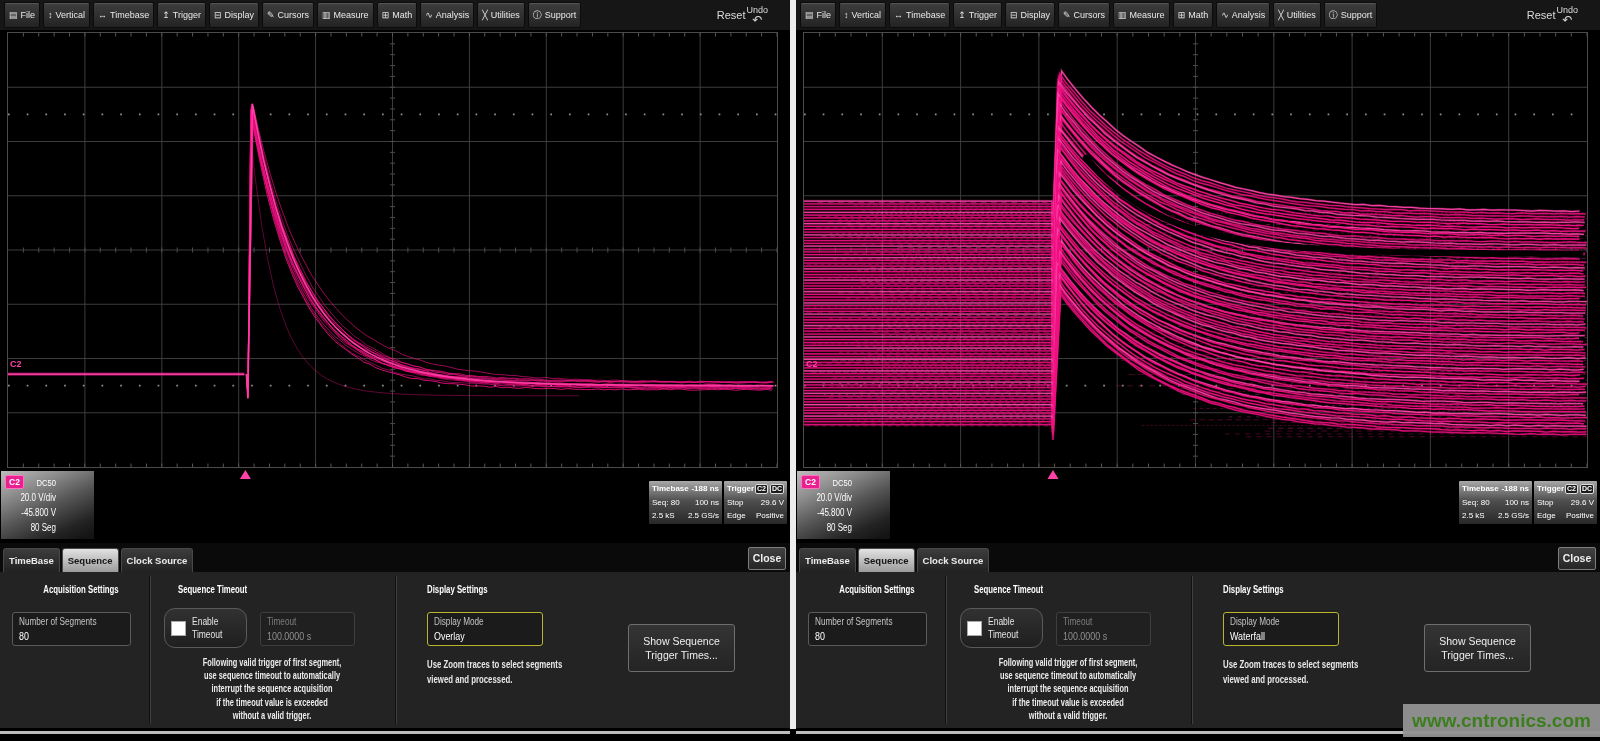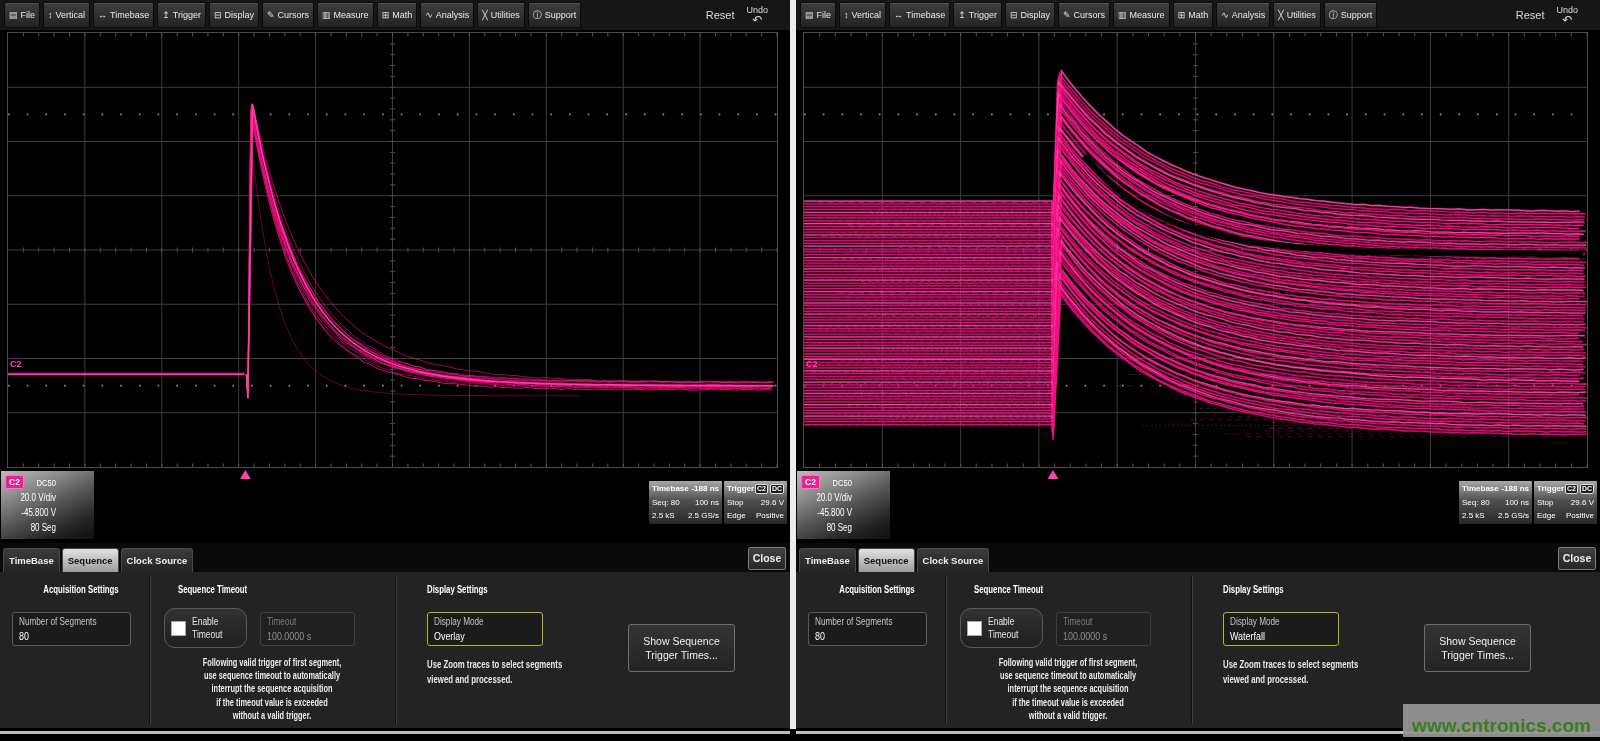--- a/index.html
+++ b/index.html
@@ -10,21 +10,21 @@
   .p1{left:796px;width:804px}
   .divider{position:absolute;left:790px;top:0;width:6px;height:729px;background:#ededed}
   .rightedge{position:absolute;right:0;top:0;width:2px;height:729px;background:#d6d6d6}
   
   .menubar{position:absolute;left:0;right:0;top:0;height:30px;background:#161616;display:flex;align-items:center;padding:0 4px;box-sizing:border-box}
   .mitems{display:flex;gap:3px}
   .mbtn{height:24px;background:linear-gradient(#3e3e3e,#232323);border:1px solid #0b0b0b;border-radius:2px;
         color:#e9e9e9;font-size:9px;display:flex;align-items:center;padding:0 4px;gap:3px;box-shadow:inset 0 1px 0 #555}
   .micon{font-size:9px;color:#e0e0e0;line-height:1}
   .msp{flex:1}
-  .mreset{font-size:11px;color:#dcdcdc;margin-right:12px}
+  .mreset{font-size:11px;color:#dcdcdc;margin-right:1px}
   .mundo{display:flex;flex-direction:column;align-items:center;font-size:9px;color:#dcdcdc;line-height:9px;margin-right:18px}
   .muicon{font-size:12px;line-height:10px}
   
   .gridbox{position:absolute;left:7px;right:12px;top:32px;height:434px;background:#000;border:1px solid #4b4b4b;overflow:visible}
   .wavesvg{position:absolute;left:0;top:0;overflow:visible}
   
   .c2box{position:absolute;left:1px;top:471px;width:93px;height:68px;
          background:linear-gradient(155deg,#bdbdbd,#909090 25%,#565656 52%,#232323 80%,#141414 95%);font-size:11px;color:#fff}
   .c2badge{position:absolute;left:4px;top:4px;width:17px;height:12px;background:#e82090;color:#fff;font-weight:bold;
            font-size:8.5px;text-align:center;line-height:12px;border-radius:2px;border:1px solid #ff73c2}
@@ -62,21 +62,21 @@
   .enlab{position:absolute;left:27px;top:6px;font-size:10px;color:#e4e4e4;line-height:13px;transform:scaleX(0.85);transform-origin:0 0}
   .enlab span{display:block}
   .note{position:absolute;font-size:10px;font-weight:bold;color:#ececec;text-align:center;line-height:13.2px;transform:scaleX(0.74);transform-origin:50% 0}
   .dnote{position:absolute;font-size:10px;font-weight:bold;color:#e8e8e8;line-height:14.5px;transform:scaleX(0.78);transform-origin:0 0}
   .showbtn{position:absolute;left:628px;top:52px;width:107px;height:48px;background:linear-gradient(#343434,#242424);
            border:1px solid #6e6e6e;border-radius:3px;color:#efefef;font-size:10.5px;text-align:center;
            display:flex;flex-direction:column;justify-content:center;line-height:14px;box-sizing:border-box}
   .bstrip{position:absolute;left:0;right:0;top:728px;height:13px;background:#000}
   .bline{margin-top:3px;height:3px;background:#bcbcbc}
   .watermark{position:absolute;right:0;top:704px;width:197px;height:33px;background:rgba(148,148,148,.95);
-             display:flex;align-items:flex-end;justify-content:center;font-size:19px;font-weight:bold;z-index:50}
+             display:flex;align-items:center;justify-content:center;font-size:19px;font-weight:bold;z-index:50}
 </style>
 </head>
 <body>
 
 <div class="divider"></div>
 <div class="rightedge"></div>
 <div class="watermark">
     <span style="color: rgb(60, 125, 30);">www.cntronics.com</span>
   </div>
 

